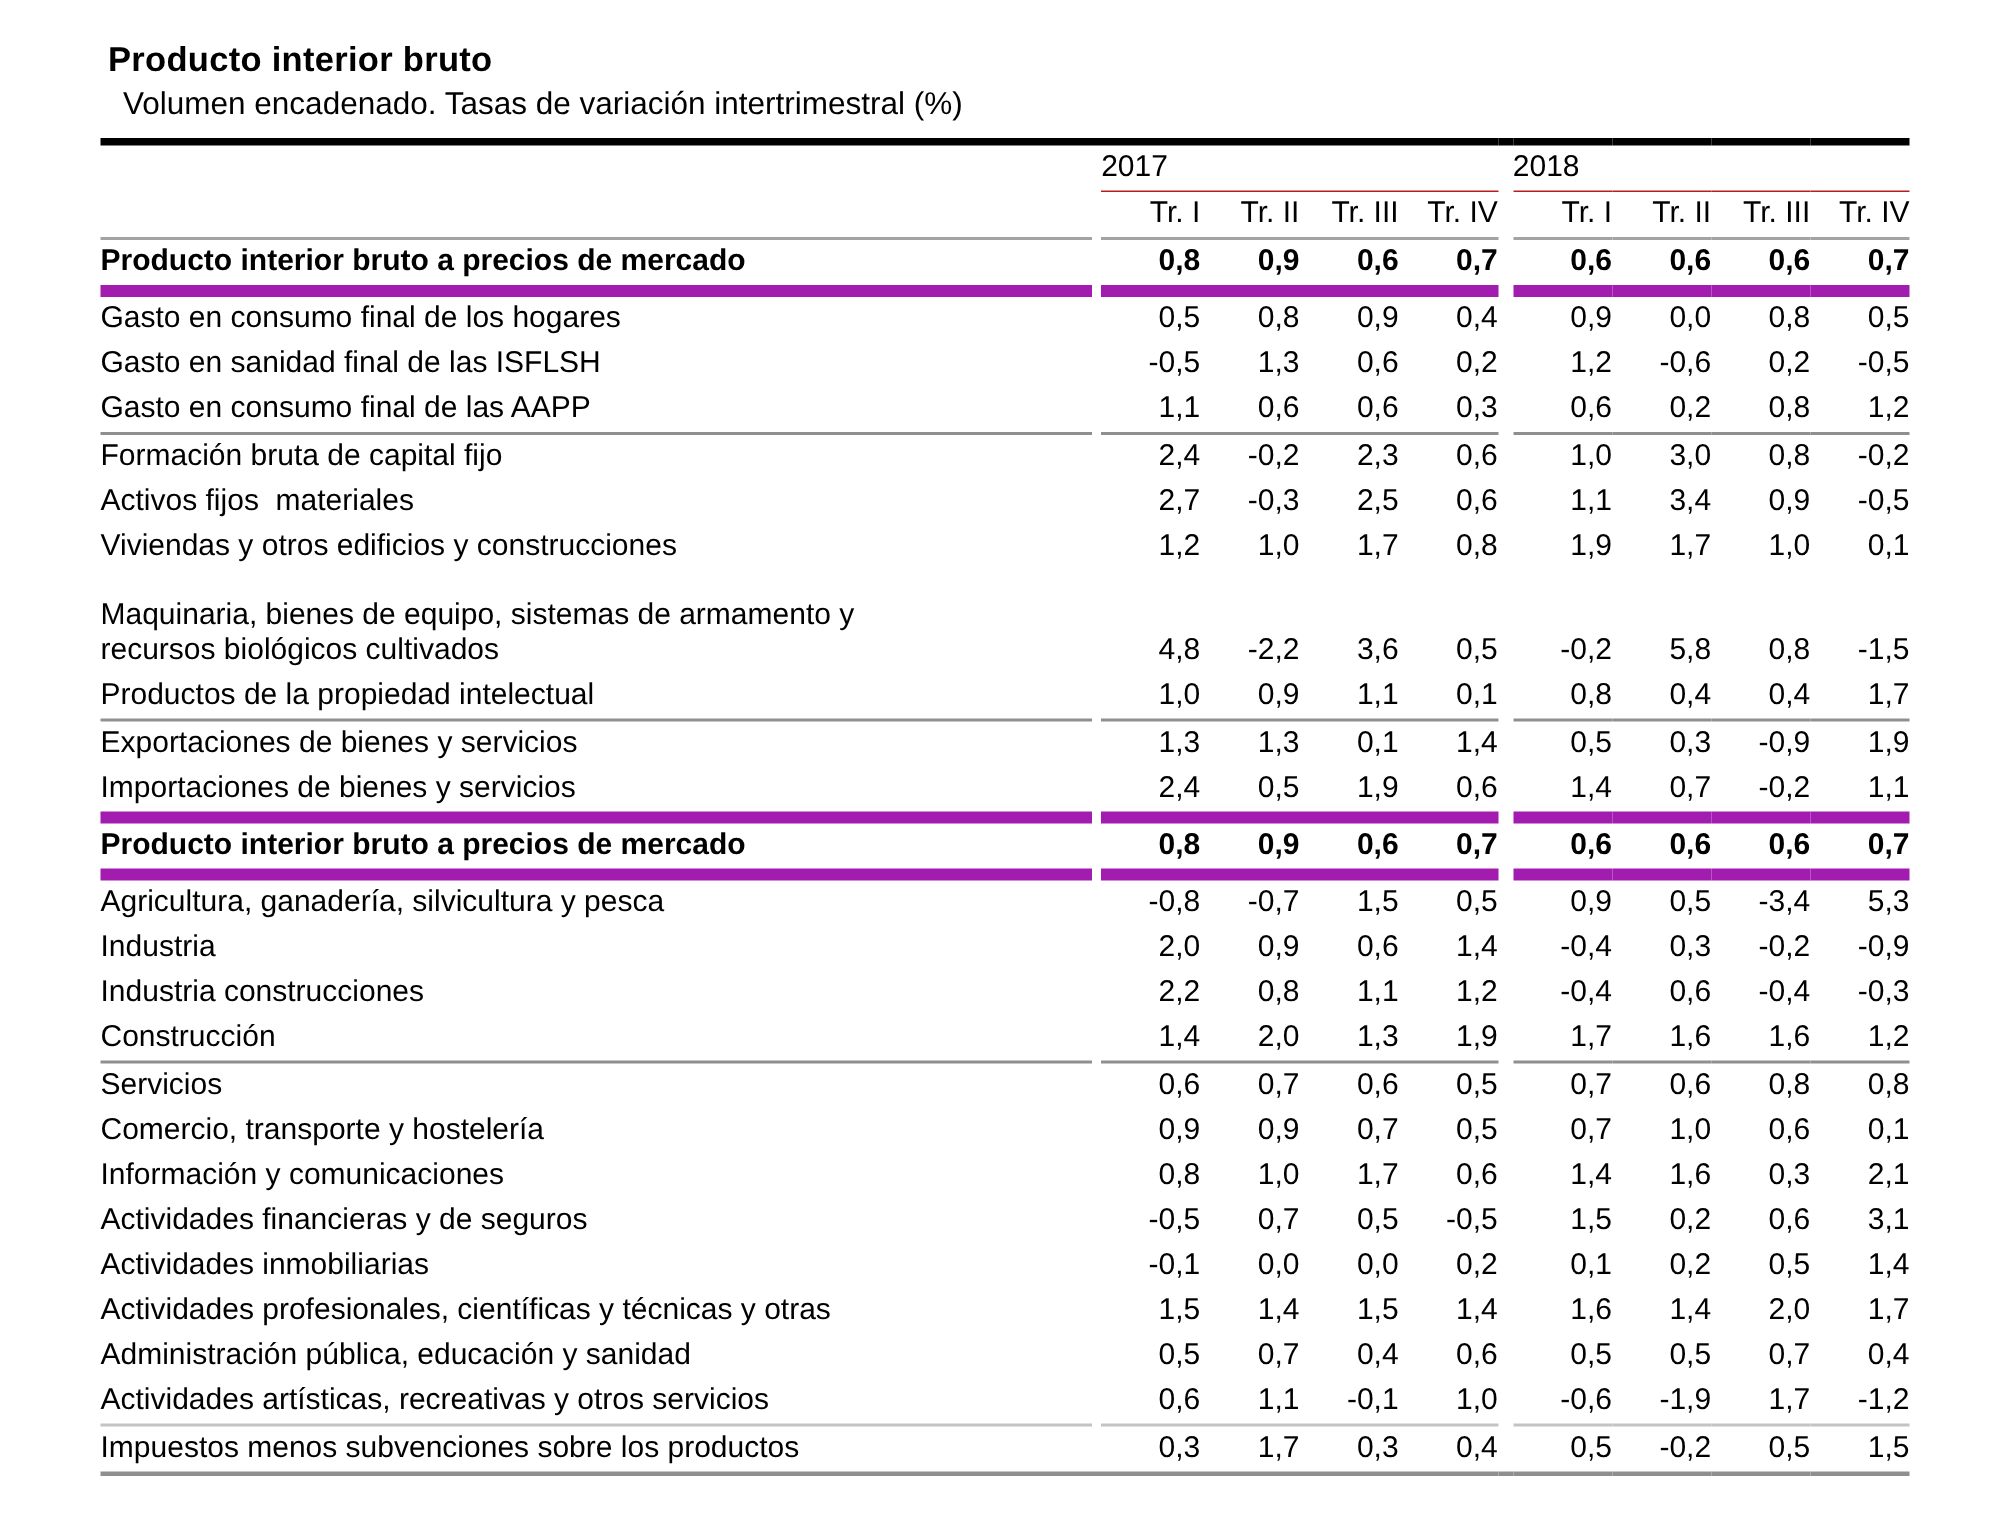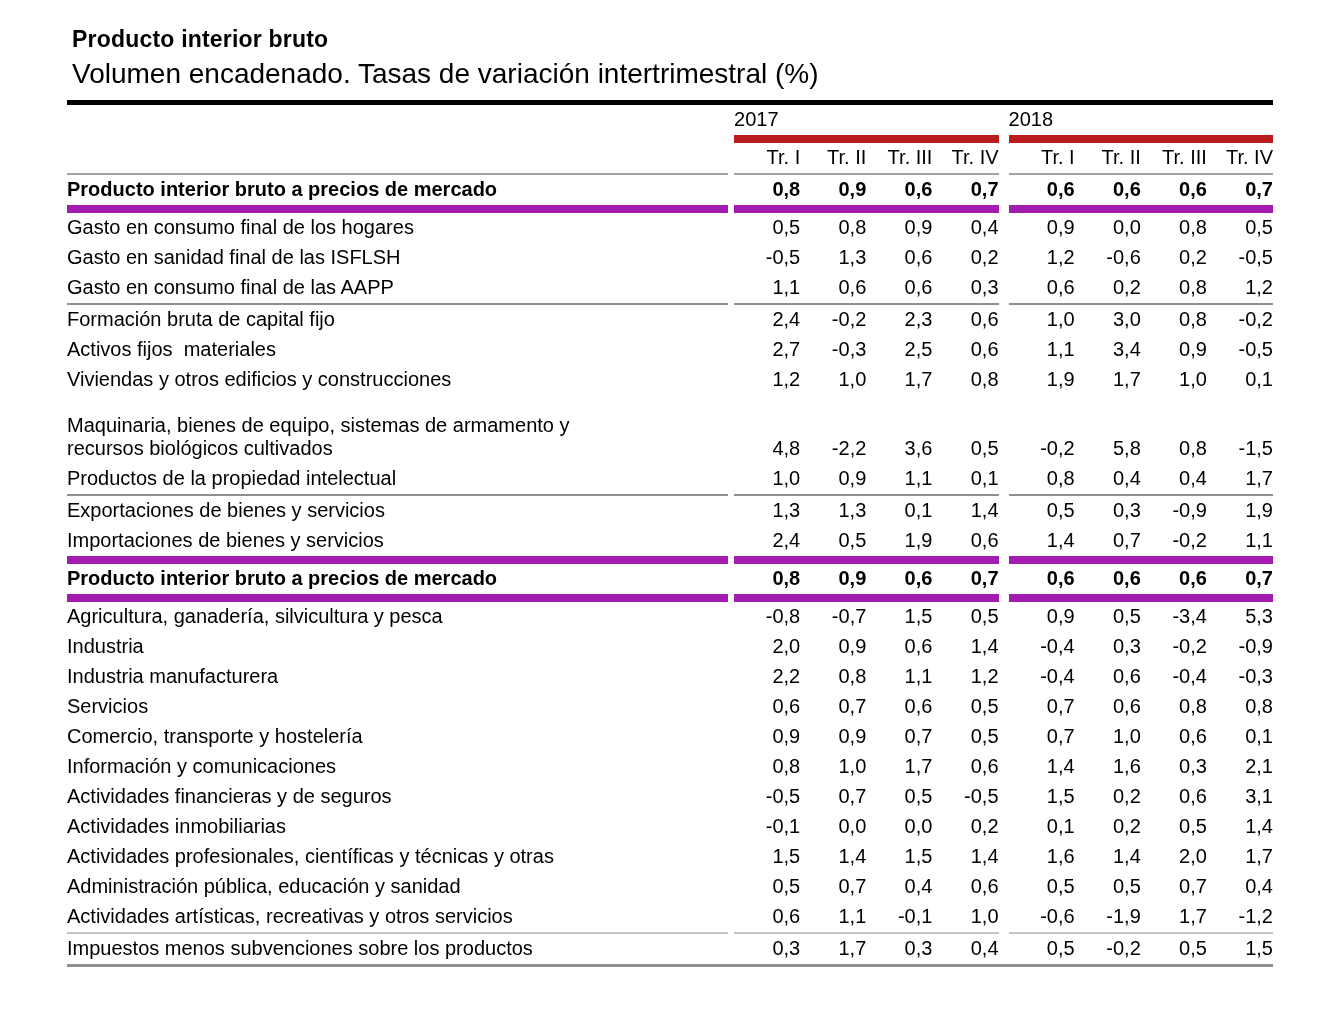--- a/index.html
+++ b/index.html
@@ -18,44 +18,44 @@
     overflow: hidden;
     border-radius: 11px;
   }
   .title {
     font-size: 23px;
     font-weight: 700;
     margin: 0 0 5px 5px;
     letter-spacing: 0.2px;
   }
   .subtitle {
-    font-size: 28px;
+    font-size: 21px;
     font-weight: 400;
-    margin: 0 0 10px 5px;
+    margin: 0 0 10px 15px;
   }
   table.gdp {
     border-collapse: collapse;
     table-layout: fixed;
     border-top: 5px solid #000;
     width: 1206px;
   }
   table.gdp td, table.gdp th {
     font-size: 20px;
     font-weight: 400;
     vertical-align: bottom;
     padding: 3px 0 4px 0;
     white-space: pre-wrap;
     line-height: 23px;
   }
   
   tr.year-row td { height: 23px; }
   td.year {
     text-align: left;
     padding-left: 5px;
-    border-bottom: 8px solid #b91c1c;
+    border-bottom: 1px solid #b91c1c;
   }
   tr.qtr-row th.num, tr.qtr-row td.lblh {
     border-bottom: 2px solid #a3a3a3;
   }
   
   .lbl, .lblh { text-align: left; }
   .ind0 { padding-left: 5px; }
   .ind1 { padding-left: 29px; }
   .ind2 { padding-left: 53px; }
   .num  { text-align: right; padding-right: 6px; }
@@ -290,31 +290,44 @@
           <td class="num">0,9</td>
           <td class="num">0,6</td>
           <td class="num">1,4</td>
           <td class="sp"></td>
           <td class="num">-0,4</td>
           <td class="num">0,3</td>
           <td class="num">-0,2</td>
           <td class="num">-0,9</td>
         </tr>
         <tr>
-          <td class="lbl ind1">Industria manufacturera</td>
+          <td class="lbl ind1">Industria construcciones</td>
           <td class="sp"></td>
           <td class="num">2,2</td>
           <td class="num">0,8</td>
           <td class="num">1,1</td>
           <td class="num">1,2</td>
           <td class="sp"></td>
           <td class="num">-0,4</td>
           <td class="num">0,6</td>
           <td class="num">-0,4</td>
           <td class="num">-0,3</td>
+        </tr>
+        <tr class="sep-gray">
+          <td class="lbl ind0">Construcción</td>
+          <td class="sp"></td>
+          <td class="num">1,4</td>
+          <td class="num">2,0</td>
+          <td class="num">1,3</td>
+          <td class="num">1,9</td>
+          <td class="sp"></td>
+          <td class="num">1,7</td>
+          <td class="num">1,6</td>
+          <td class="num">1,6</td>
+          <td class="num">1,2</td>
         </tr>
         <tr>
           <td class="lbl ind0">Servicios</td>
           <td class="sp"></td>
           <td class="num">0,6</td>
           <td class="num">0,7</td>
           <td class="num">0,6</td>
           <td class="num">0,5</td>
           <td class="sp"></td>
           <td class="num">0,7</td>

